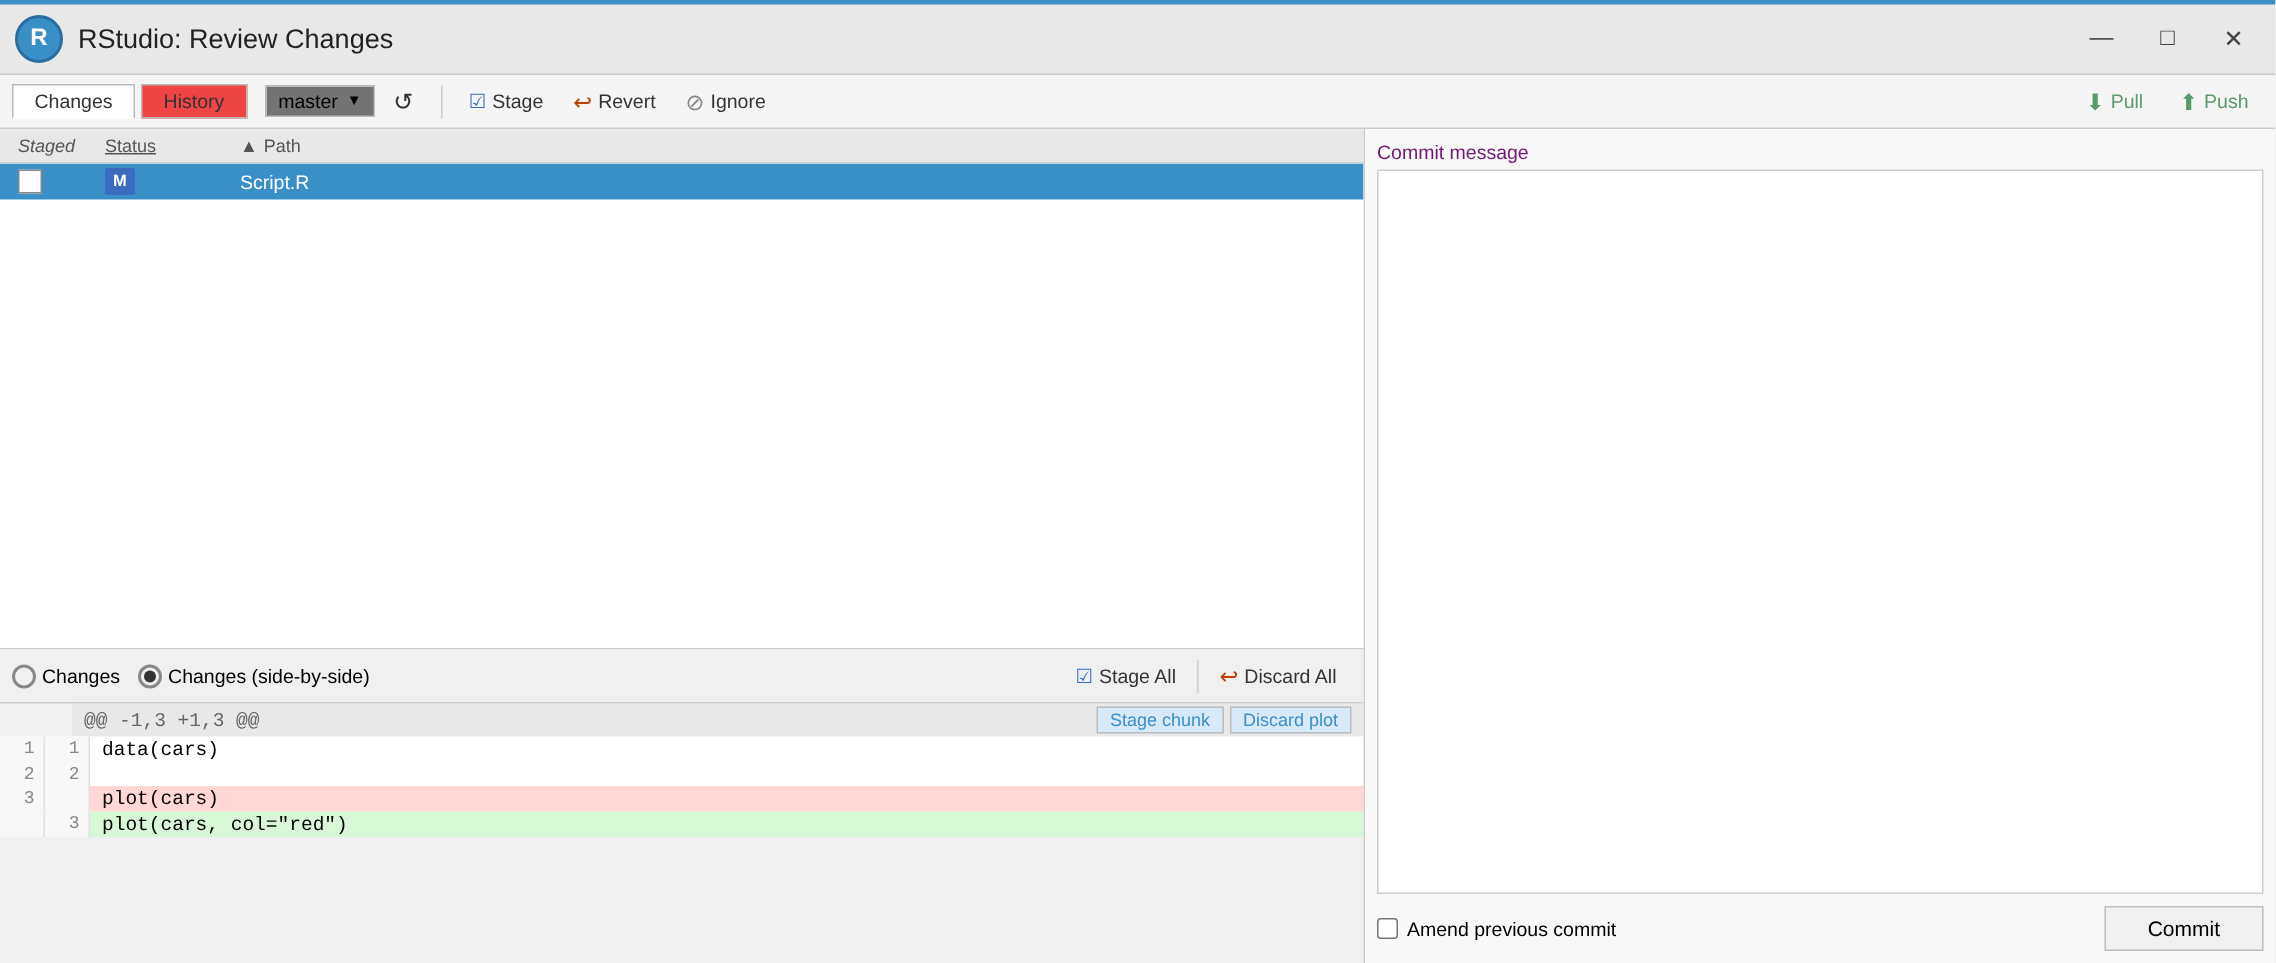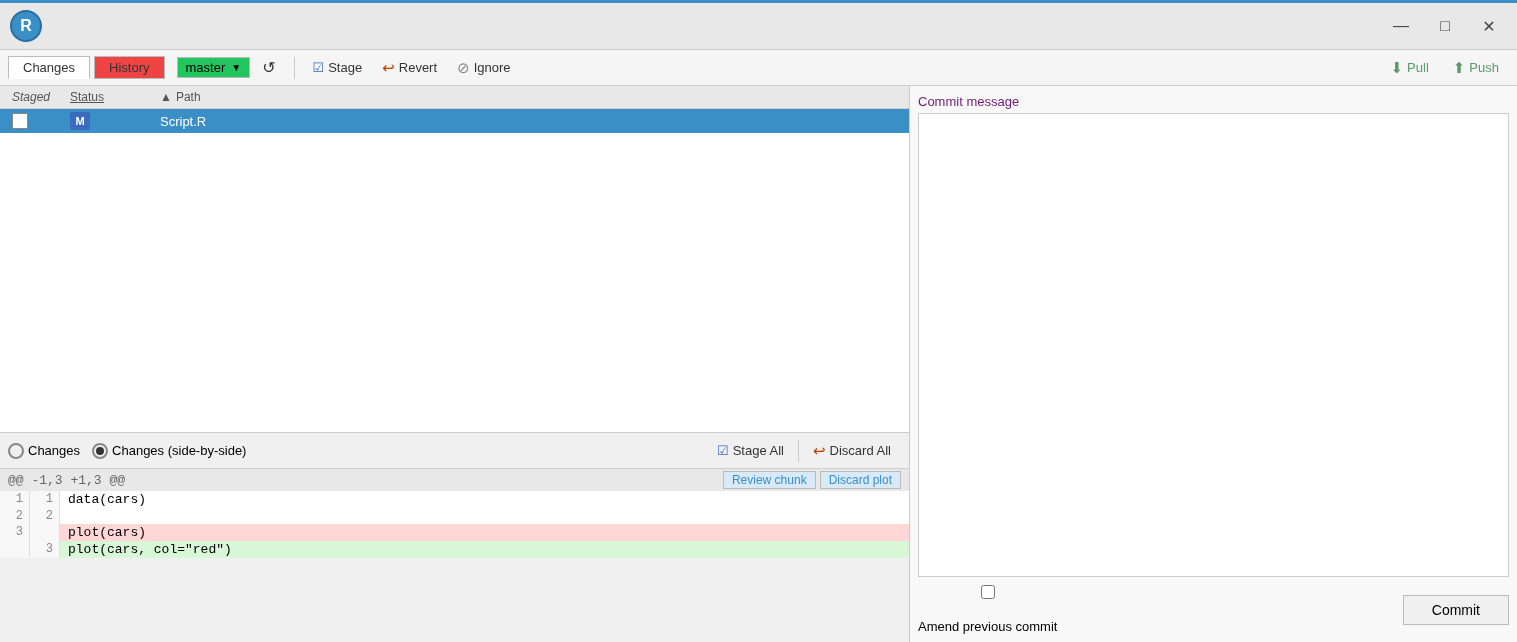--- a/index.html
+++ b/index.html
@@ -63,21 +63,21 @@
       color: #333;
     }
     .tab-btn.active {
       background: white;
       border-bottom: 1px solid white;
     }
     .branch-selector {
       display: flex;
       align-items: center;
       border: 1px solid #bbb;
-      background: #22c55e;
+      background: #737373;
       padding: 2px 8px;
       cursor: pointer;
       font-size: 13px;
       margin-left: 8px;
     }
     .branch-selector .arrow { margin-left: 6px; font-size: 10px; }
     .toolbar-sep { width: 1px; height: 22px; background: #ccc; margin: 0 6px; }
     .toolbar-action {
       display: flex; align-items: center; gap: 4px;
       padding: 2px 8px;
@@ -205,20 +205,21 @@
       font-family: 'Courier New', monospace;
       font-size: 13px;
     }
     .diff-hunk-header {
       background: #e8e8e8;
       color: #666;
       padding: 2px 8px;
       display: flex;
       justify-content: space-between;
       align-items: center;
+      margin-left: 48px;
     }
     .hunk-btns { display: flex; gap: 4px; }
     .hunk-action-btn {
       padding: 1px 8px;
       border: 1px solid #bbb;
       background: #d8eaf8;
       cursor: pointer;
       font-size: 12px;
       color: #3a8fc7;
     }
@@ -268,21 +269,21 @@
       font-size: 13px;
       padding: 6px;
       outline: none;
     }
     .commit-footer {
       display: flex;
       align-items: center;
       justify-content: space-between;
       margin-top: 8px;
     }
-    .amend-check { display: flex; align-items: center; gap: 20px; font-size: 13px; cursor: pointer; flex-direction: column; }
+    .amend-check { display: flex; align-items: center; gap: 6px; font-size: 13px; cursor: pointer; }
     .amend-checkbox { width: 14px; height: 14px; }
     .commit-btn {
       padding: 6px 28px;
       border: 1px solid #bbb;
       background: #f0f0f0;
       cursor: pointer;
       font-size: 14px;
       font-weight: 400;
     }
 
@@ -291,20 +292,21 @@
     ::-webkit-scrollbar-track { background: #f0f0f0; }
     ::-webkit-scrollbar-thumb { background: #bbb; border-radius: 4px; }
   </style>
 </head>
 <body>
 
 <div class="title-bar">
   <div class="title-bar-logo">
     <span>R</span>
   </div>
+  <span class="title-bar-text">RStudio: Review Changes</span>
   <div class="title-bar-controls">
     <button class="title-btn">—</button>
     <button class="title-btn">□</button>
     <button class="title-btn close">✕</button>
   </div>
 </div>
 
 <div class="toolbar">
   <button class="tab-btn active">Changes</button>
   <button class="tab-btn">History</button>
@@ -399,21 +401,21 @@
             <span>Discard All</span>
           </button>
         </div>
       </div>
 
       <div class="diff-content">
 
         <div class="diff-hunk-header">
           <span>@@ -1,3 +1,3 @@</span>
           <div class="hunk-btns">
-            <button class="hunk-action-btn">Review chunk</button>
+            <button class="hunk-action-btn">Stage chunk</button>
             <button class="hunk-action-btn">Discard plot</button>
           </div>
         </div>
 
         <div class="diff-line context">
           <div class="line-num">1</div>
           <div class="line-num">1</div>
           <div class="line-content">data(cars)</div>
         </div>
 

